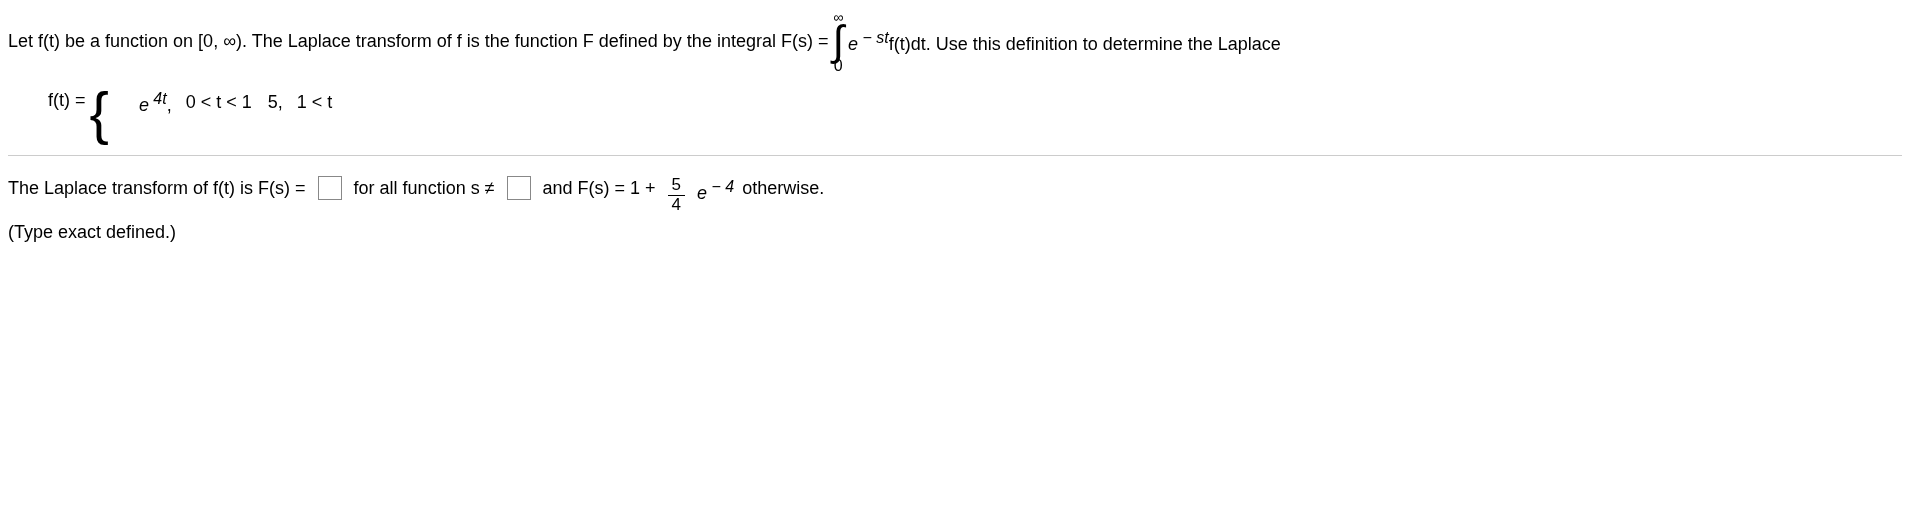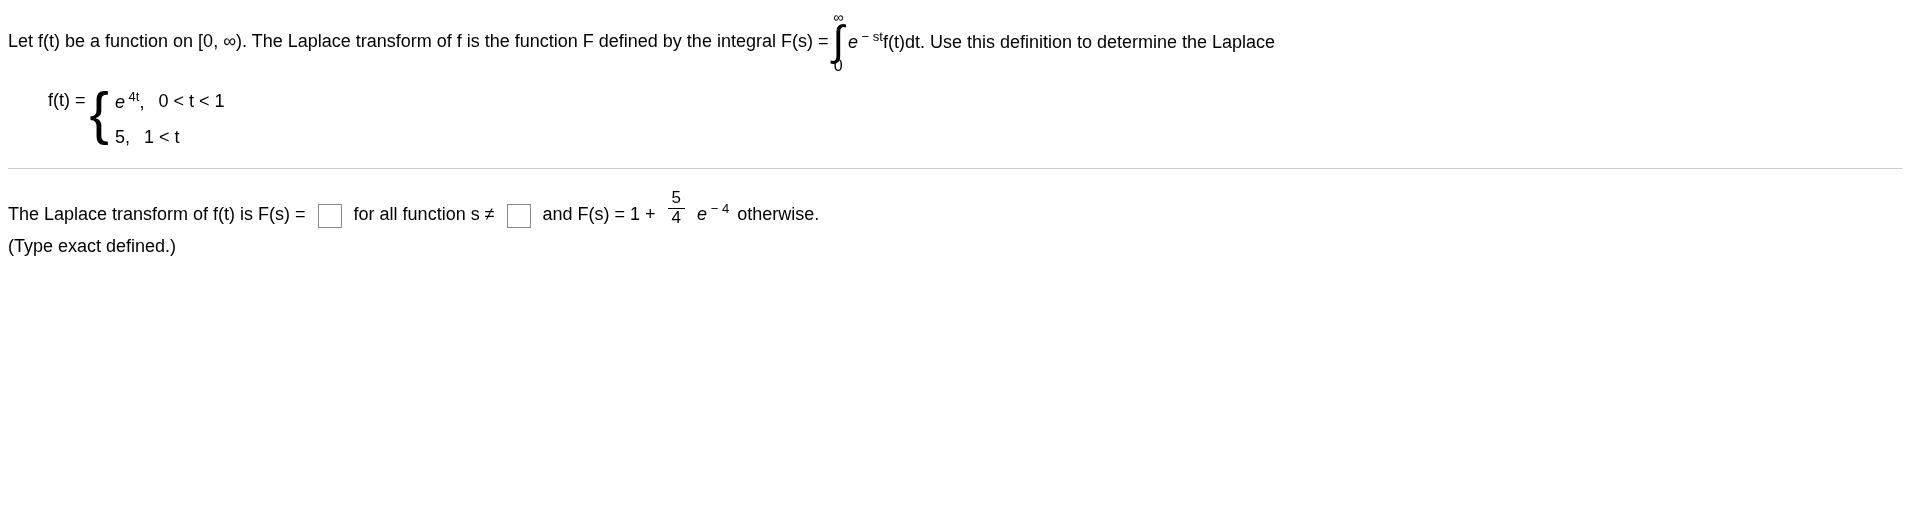--- a/index.html
+++ b/index.html
@@ -44,40 +44,42 @@
       margin: 14px 0 14px 40px;
     }
     .brace {
       font-size: 58px;
       line-height: 0.85;
       margin: 0 6px 0 4px;
       font-weight: 100;
     }
     .piece-rows {
       display: flex;
-      flex-direction: column;
-      gap: 10px;
+      flex-direction: row;
+      gap: 16px;
+      margin-left: 24px;
     }
     .piece-row {
       display: flex;
       align-items: center;
       gap: 14px;
     }
     .sup {
-      font-size: 13px;
+      font-size: 16px;
       vertical-align: super;
+      font-style: italic;
     }
     hr.divider {
       border: none;
       border-top: 1px solid #ccc;
       margin: 10px 0 18px 0;
     }
     .answer-line {
       display: flex;
-      align-items: flex-end;
+      align-items: flex-start;
       flex-wrap: nowrap;
       gap: 8px;
       margin-bottom: 6px;
       margin-top: 20px;
     }
     .input-box {
       display: inline-block;
       width: 22px;
       height: 22px;
       border: 1px solid #888;

